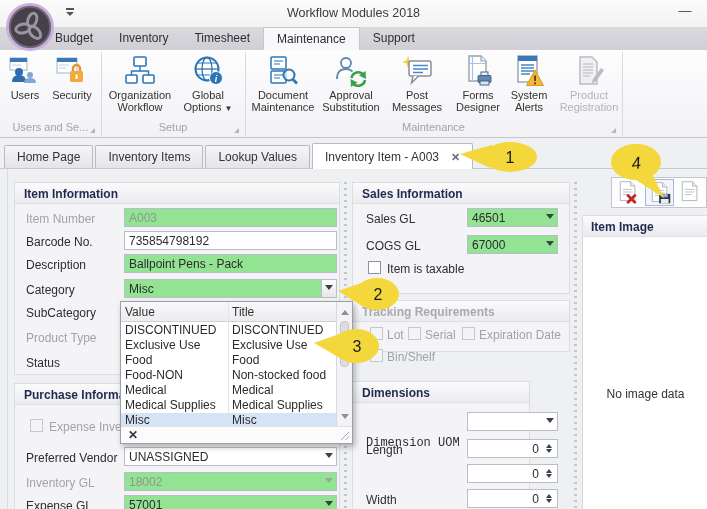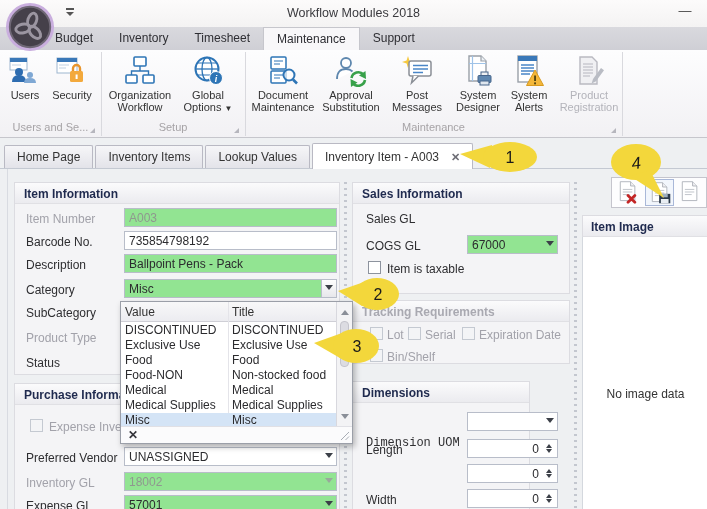--- a/index.html
+++ b/index.html
@@ -236,21 +236,21 @@
     </div>
     <div class="rbtn" style="left:447px;width:62px;">
       <svg viewBox="0 0 32 32">
         <path d="M7,1 h12 l5,5 v20 h-17 z" fill="#fff" stroke="#9aa0a8" stroke-width="1.4"></path>
         <path d="M19,1 v5 h5" fill="#eef2f6" stroke="#9aa0a8" stroke-width="1.2"></path>
         <path d="M10.5,1 v25 M7,8.5 h17" stroke="#9fc3e8" stroke-width="1.2" fill="none"></path>
         <rect x="19" y="17" width="7" height="4" fill="#eef0f2" stroke="#46648a"></rect>
         <rect x="16" y="20.5" width="13" height="7" rx="1" fill="#5f87b0" stroke="#46648a"></rect>
         <rect x="18" y="26" width="9" height="4" fill="#dfe6ee" stroke="#46648a"></rect>
       </svg>
-      <div class="blabel">System Designer</div>
+      <div class="blabel">Forms Designer</div>
     </div>
     <div class="rbtn" style="left:501px;width:56px;">
       <svg viewBox="0 0 32 32">
         <rect x="5" y="1" width="19" height="26" fill="#fff" stroke="#9aa0a8" stroke-width="1.4"></rect>
         <rect x="5" y="1" width="19" height="5" fill="#3a78b8"></rect>
         <path d="M8,10 h13 M8,13 h13 M8,16 h13 M8,19 h9" stroke="#4a86c8" stroke-width="1.4"></path>
         <polygon points="22,15 30.5,30.5 13.5,30.5" fill="#f3b73a" stroke="#d89a20"></polygon>
         <rect x="21.1" y="20.5" width="1.9" height="5.5" fill="#564612"></rect>
         <rect x="21.1" y="27.4" width="1.9" height="1.9" fill="#564612"></rect>
       </svg>
@@ -326,31 +326,37 @@
         <span class="arrow"></span>
       </span>
   </div>
 
   <div class="splitter" style="left:344px;"></div>
 
   <div class="gb" style="left:352px;top:182px;width:218px;height:112px;">
     <div class="gb-h">Sales Information</div>
   </div>
   <div class="flabel" style="left:366px;top:212px;">Sales GL</div>
+  <div class="fld green" style="left:467px;top:208px;width:91px;padding-right:18px;">
+    <span>46501</span>
+    <span class="combo-ab">
+        <span class="arrow"></span>
+      </span>
+  </div>
   <div class="flabel" style="left:366px;top:239px;">COGS GL</div>
   <div class="fld green" style="left:467px;top:235px;width:91px;padding-right:18px;">
     <span>67000</span>
     <span class="combo-ab">
         <span class="arrow"></span>
       </span>
   </div>
   <span class="cb" style="left:368px;top:261px;"></span>
   <div class="flabel" style="left:387px;top:262px;">Item is taxable</div>
 
-  <div class="gb" style="left:352px;top:300px;width:218px;height:64px;">
+  <div class="gb" style="left:352px;top:300px;width:218px;height:52px;">
     <div class="gb-h dis">Tracking Requirements</div>
   </div>
   <span class="cb dis" style="left:370px;top:327px;"></span>
   <div class="flabel dis" style="left:387px;top:328px;">Lot</div>
   <span class="cb dis" style="left:408px;top:327px;"></span>
   <div class="flabel dis" style="left:425px;top:328px;">Serial</div>
   <span class="cb dis" style="left:462px;top:327px;"></span>
   <div class="flabel dis" style="left:479px;top:328px;">Expiration Date</div>
   <span class="cb dis" style="left:370px;top:349px;"></span>
   <div class="flabel dis" style="left:387px;top:350px;">Bin/Shelf</div>

